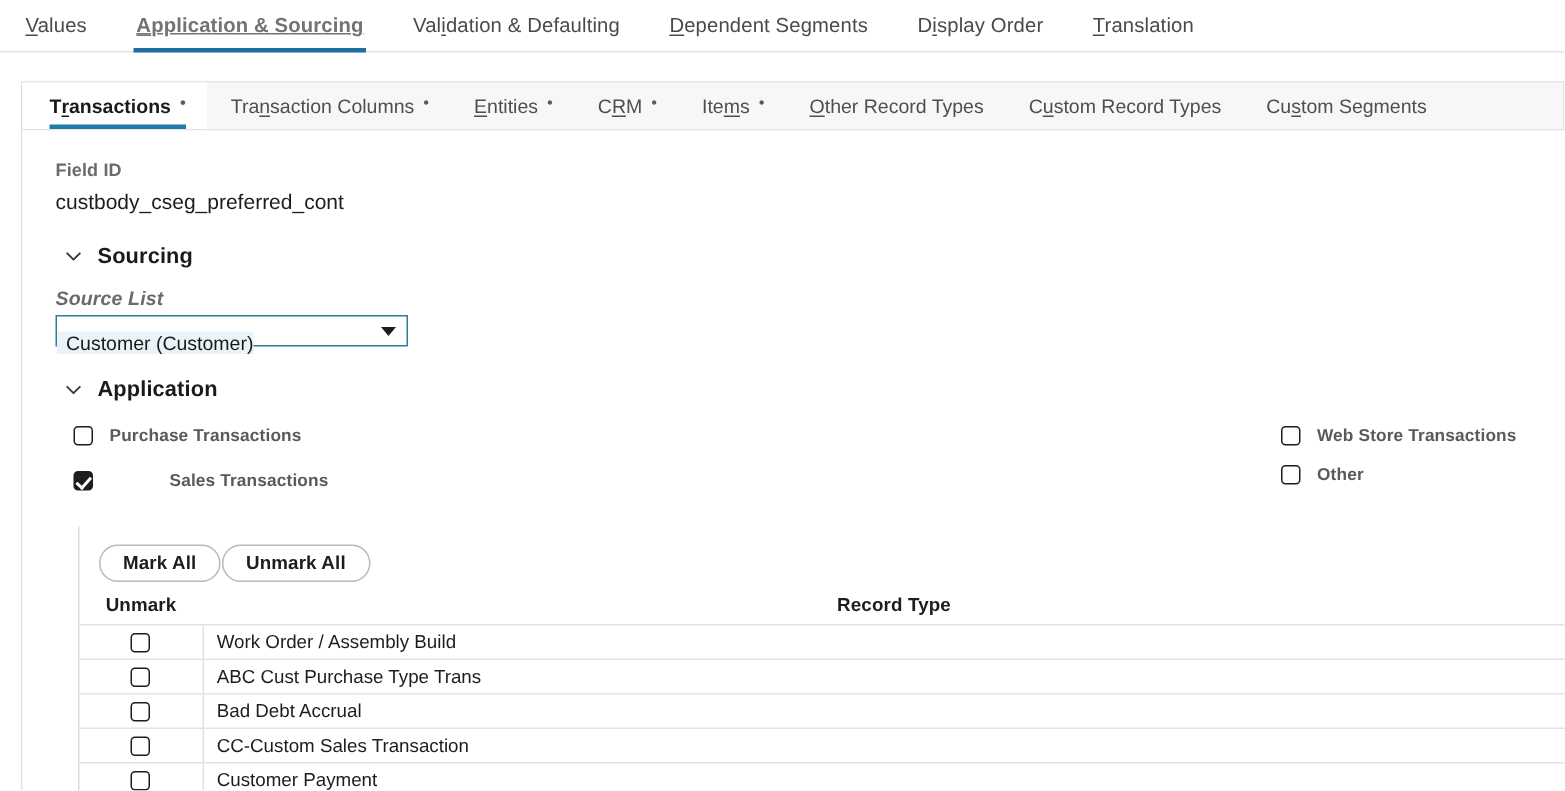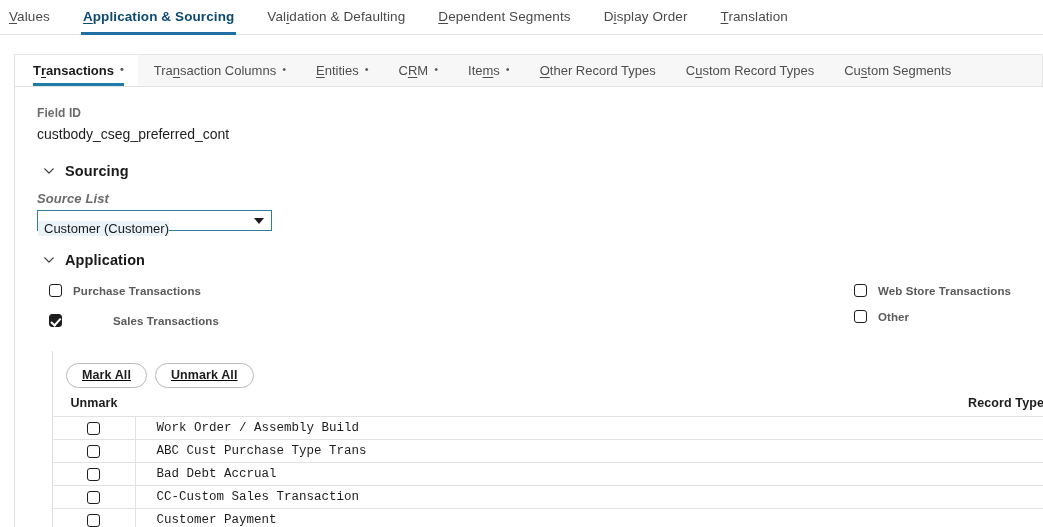--- a/index.html
+++ b/index.html
@@ -34,24 +34,25 @@
   .top-tab {
     position: relative;
     font-size: 13.5px;
     color: #4a4a4a;
     padding: 9px 0 11px 0;
     margin-right: 33px;
     white-space: nowrap;
     cursor: pointer;
     letter-spacing: 0.1px;
   }
-  .top-tab:first-child { margin-left: 9px; }
+  .top-tab:first-child { margin-left: 17px; }
   .top-tab.active {
-    color: #0c4a6e;
-    font-weight: bold;
+    color: #737373;
+    font-weight: bold;
+    text-decoration: underline;
   }
   .top-tab.active::after {
     content: "";
     position: absolute;
     left: -2px; right: -2px;
     bottom: 0;
     height: 3px;
     background: #1f6fa5;
     z-index: 2;
   }
@@ -247,22 +248,21 @@
     position: relative;
     margin-left: 37px;
     margin-top: 17px;
     border-left: 1px solid #dddddd;
     padding-left: 0;
     width: 992px;
   }
   .btn-row {
     display: flex;
     padding: 12px 0 0 13px;
-    gap: 8px;
-    text-decoration: underline;
+    gap: 1px;
   }
   .btn {
     font-size: 12.5px;
     font-weight: bold;
     color: #1d1d1d;
     background: #ffffff;
     border: 1px solid #b9b9b9;
     border-radius: 14px;
     padding: 4px 15px 5px 15px;
     cursor: pointer;
@@ -272,41 +272,41 @@
   .tbl {
     width: 100%;
     border-collapse: collapse;
     margin-top: 5px;
     table-layout: fixed;
   }
   .tbl th {
     font-size: 12.5px;
     font-weight: bold;
     color: #1d1d1d;
-    text-align: right;
+    text-align: center;
     padding: 3px 0 6px 0;
     border: none;
     letter-spacing: 0.1px;
   }
   .tbl th.c-applied { width: 82px; text-align: center; padding-left: 0; }
   .tbl th.c-type { padding-left: 13px; }
   .tbl td {
     border-top: 1px solid #e2e2e2;
     height: 23px;
     padding: 0;
     font-size: 12.5px;
     color: #1d1d1d;
   }
   .tbl tr:last-child td { border-bottom: 1px solid #e2e2e2; }
   .tbl td.c-applied {
     width: 82px;
     text-align: center;
     border-right: 1px solid #e2e2e2;
   }
-  .tbl td.c-type { padding-left: 21px; font-family: Liberation Mono, monospace; }
+  .tbl td.c-type { padding-left: 9px; }
   .row-cb {
     width: 13px;
     height: 13px;
     border: 1.6px solid #1d1d1d;
     border-radius: 3px;
     background: #fff;
     display: inline-block;
     vertical-align: middle;
     cursor: pointer;
   }

